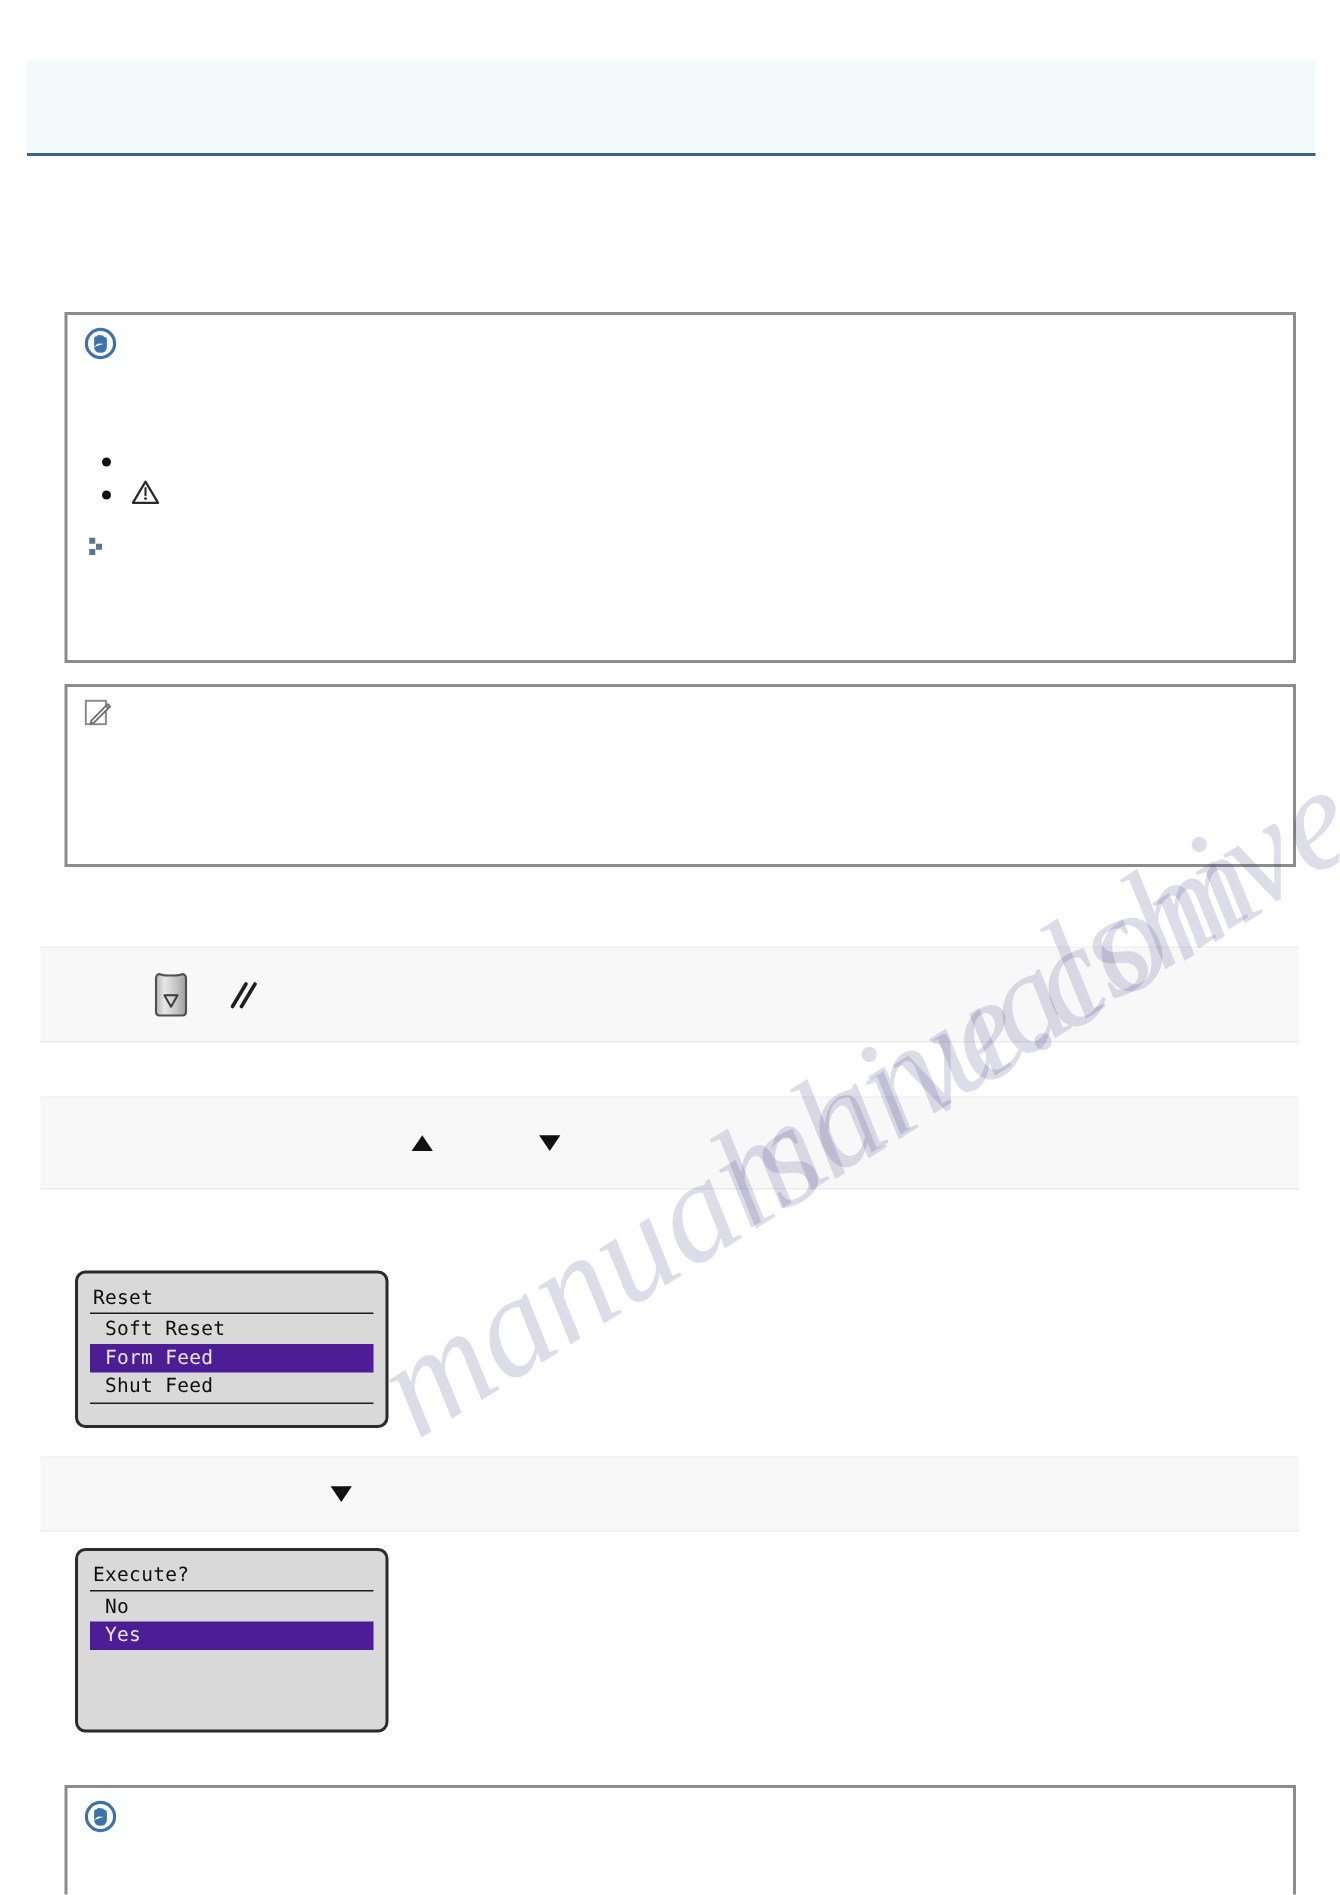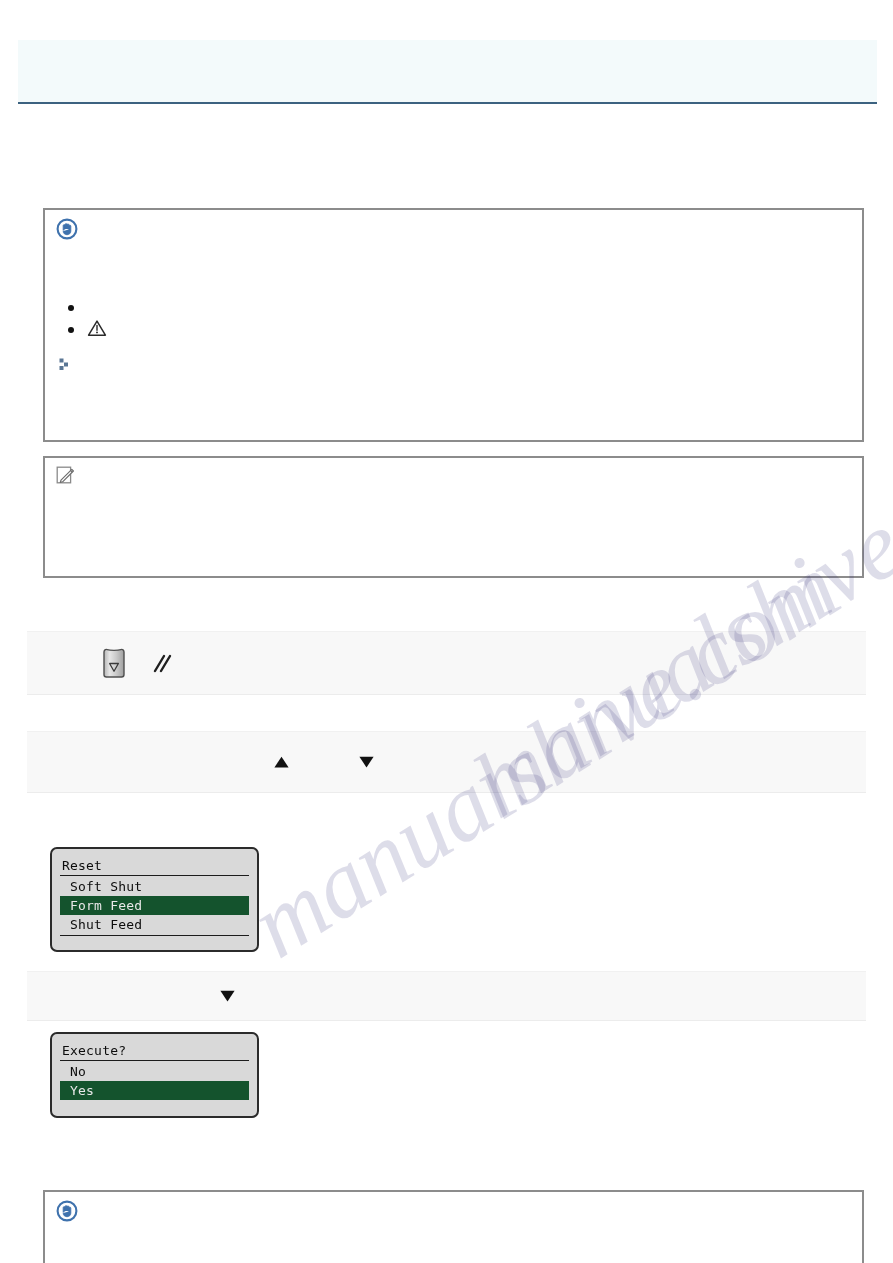--- a/index.html
+++ b/index.html
@@ -189,21 +189,21 @@
   .lcd {
     position: absolute;
     left: 50px;
     width: 209px;
     background: #d9d9d9;
     border: 2px solid #2b2b2b;
     border-radius: 7px;
     padding: 8px 8px 6px 8px;
   }
   #lcd-1 { top: 807px; height: 105px; margin-top: 40px; }
-  #lcd-2 { top: 1032px; height: 86px; }
+  #lcd-2 { top: 1032px; height: 123px; }
 
   .lcd-screen {
     width: 100%;
     font-family: "DejaVu Sans Mono", "Liberation Mono", monospace;
     font-size: 13px;
     color: #0d0d0d;
     letter-spacing: 0.2px;
   }
   .lcd-title {
     padding-left: 2px;
@@ -211,21 +211,21 @@
     padding-bottom: 1px;
     margin-bottom: 1px;
     line-height: 17px;
   }
   .lcd-row {
     padding-left: 10px;
     line-height: 19px;
     white-space: pre;
   }
   .lcd-row.selected {
-    background: #14532d;
+    background: #4c1d95;
     color: #e8e8e8;
     margin-left: 0;
   }
   .lcd-rule {
     border-bottom: 1.5px solid #1c1c1c;
     margin-top: 1px;
   }
 </style>
 </head>
 <body>
@@ -352,21 +352,21 @@
       </svg>
     </span>
 
     <span class="step-text"></span>
   </div>
 </div>
 
 <div class="lcd" id="lcd-1">
   <div class="lcd-screen">
     <div class="lcd-title">Reset</div>
-    <div class="lcd-row">Soft Shut</div>
+    <div class="lcd-row">Soft Reset</div>
     <div class="lcd-row selected">Form Feed</div>
     <div class="lcd-row">Shut Feed</div>
     <div class="lcd-rule"></div>
   </div>
 </div>
 
 <div class="step-band" id="step-3">
   <div class="step-inner">
     <span class="step-num"></span>
     <span class="step-text"></span>

